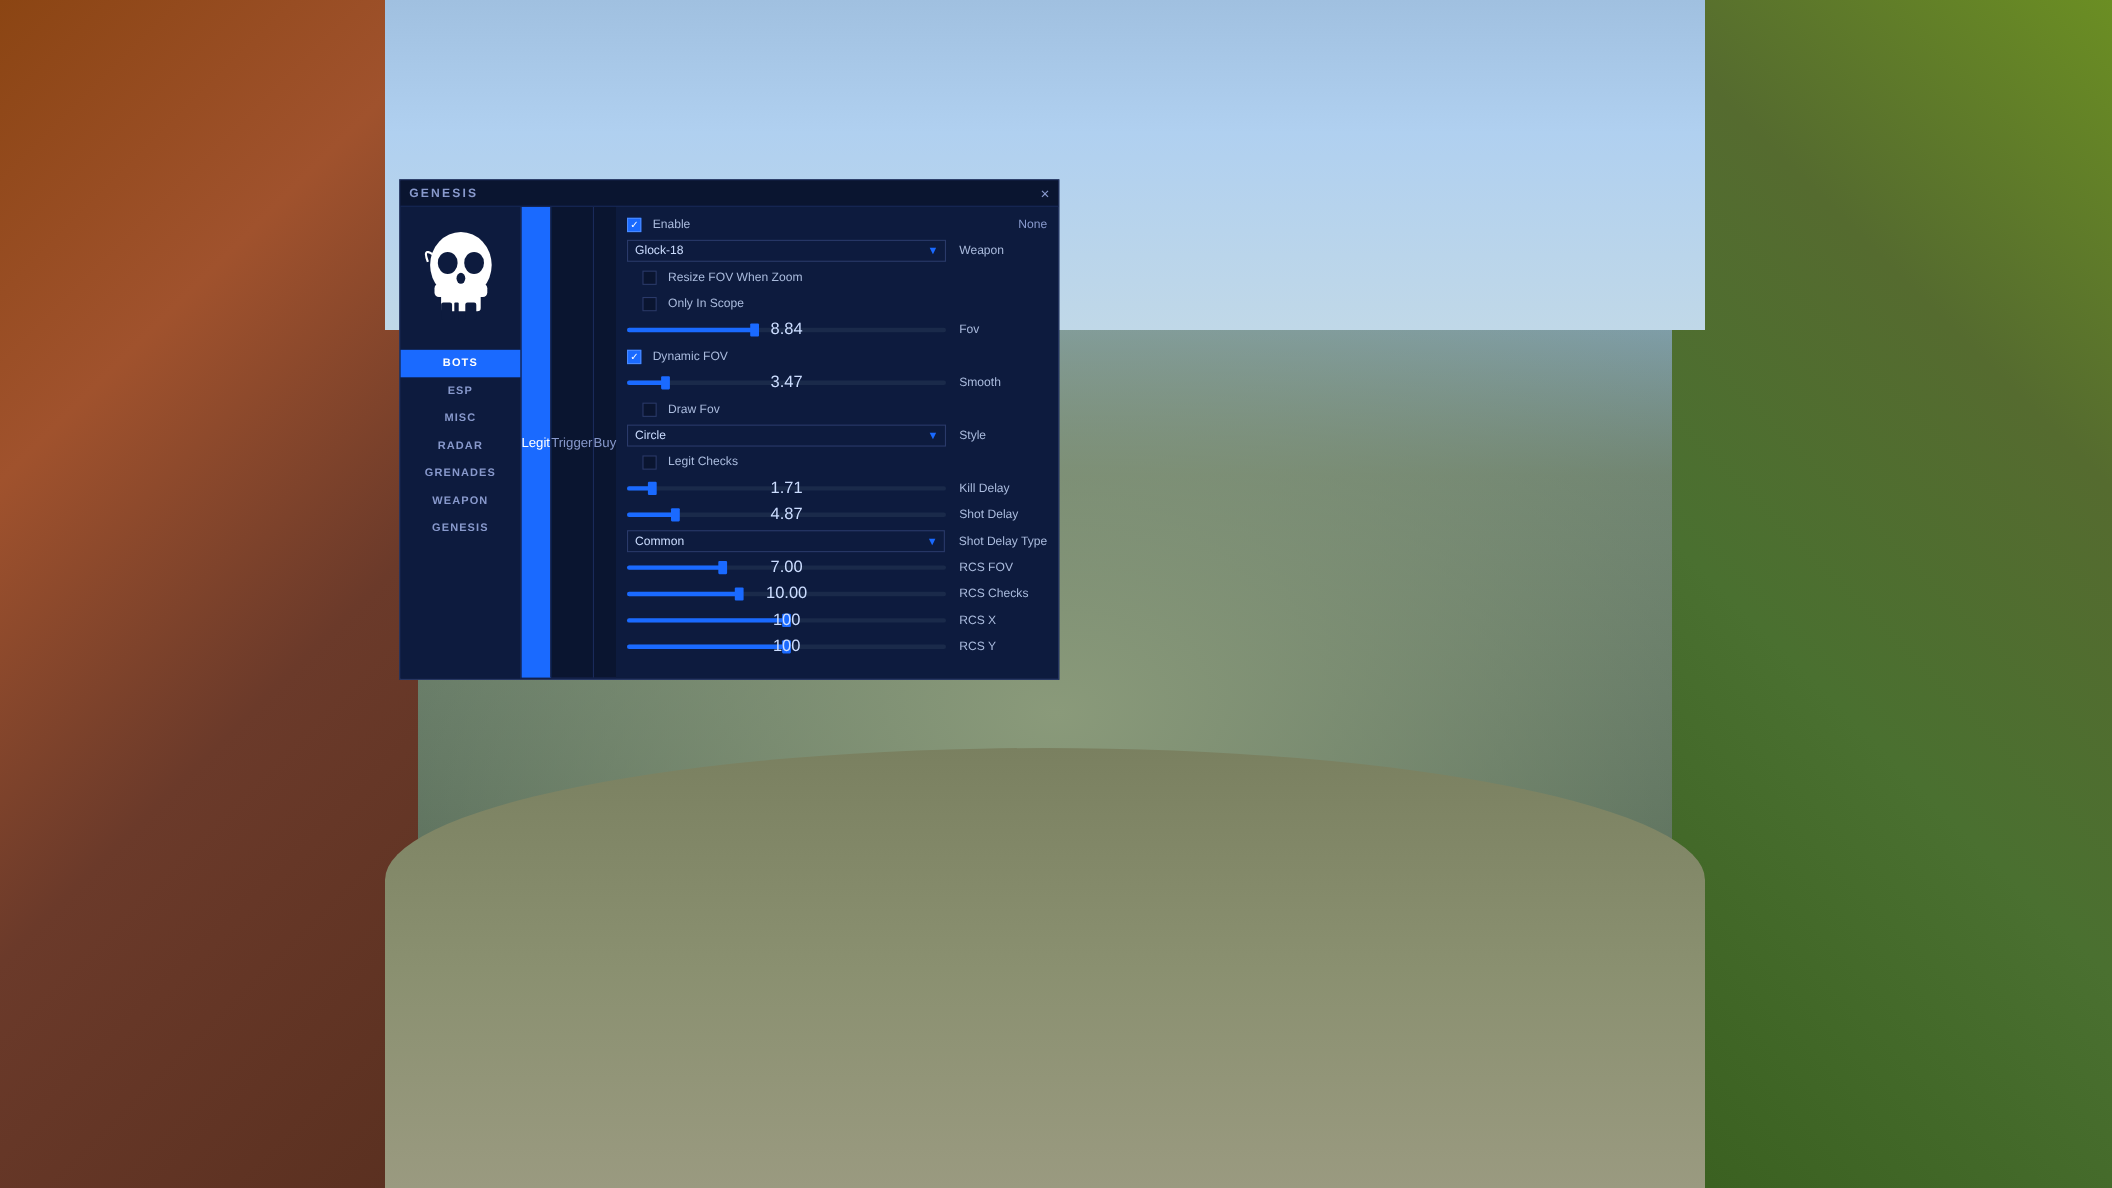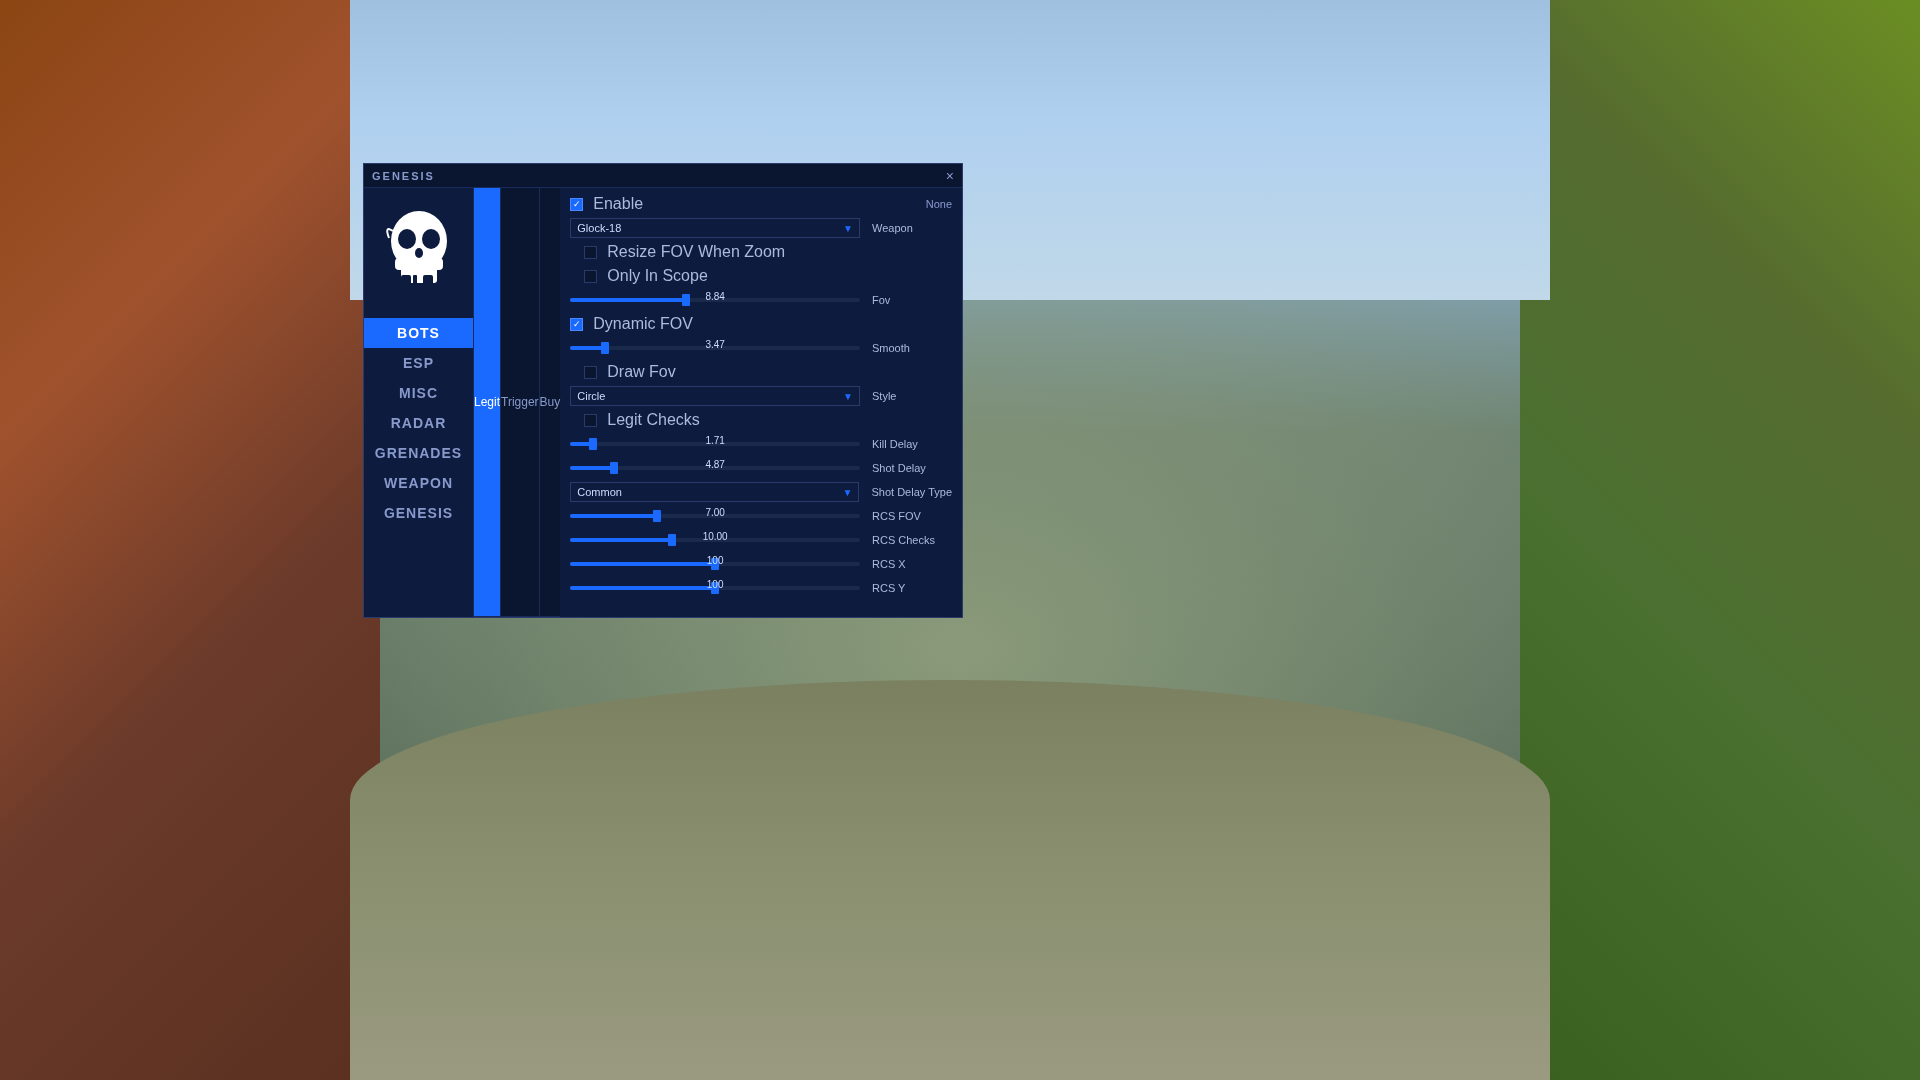--- a/index.html
+++ b/index.html
@@ -135,21 +135,21 @@
       display: flex;
       flex-direction: column;
       gap: 0;
     }
 
     .sidebar-item {
       width: 100%;
       padding: 7px 0;
       text-align: center;
       color: #8899cc;
-      font-size: 14px;
+      font-size: 10px;
       font-weight: bold;
       letter-spacing: 1px;
       cursor: pointer;
       border: none;
       background: transparent;
     }
 
     .sidebar-item.active {
       background: #1a6aff;
       color: #ffffff;
@@ -212,21 +212,21 @@
 
     
     .row {
       display: flex;
       align-items: center;
       min-height: 20px;
     }
 
     .row-label {
       color: #aabbdd;
-      font-size: 16px;
+      font-size: 11px;
       white-space: nowrap;
       margin-left: 6px;
     }
 
     .row-label-right {
       color: #aabbdd;
       font-size: 11px;
       white-space: nowrap;
       margin-left: 6px;
       min-width: 80px;
@@ -333,21 +333,21 @@
       border-radius: 1px;
       cursor: pointer;
     }
 
     .slider-value {
       position: absolute;
       left: 50%;
       transform: translateX(-50%);
       top: -2px;
       color: #ccddff;
-      font-size: 10px;
+      font-size: 15px;
       pointer-events: none;
       white-space: nowrap;
     }
 
     
     .indent {
       padding-left: 14px;
     }
   </style>
 </head>

